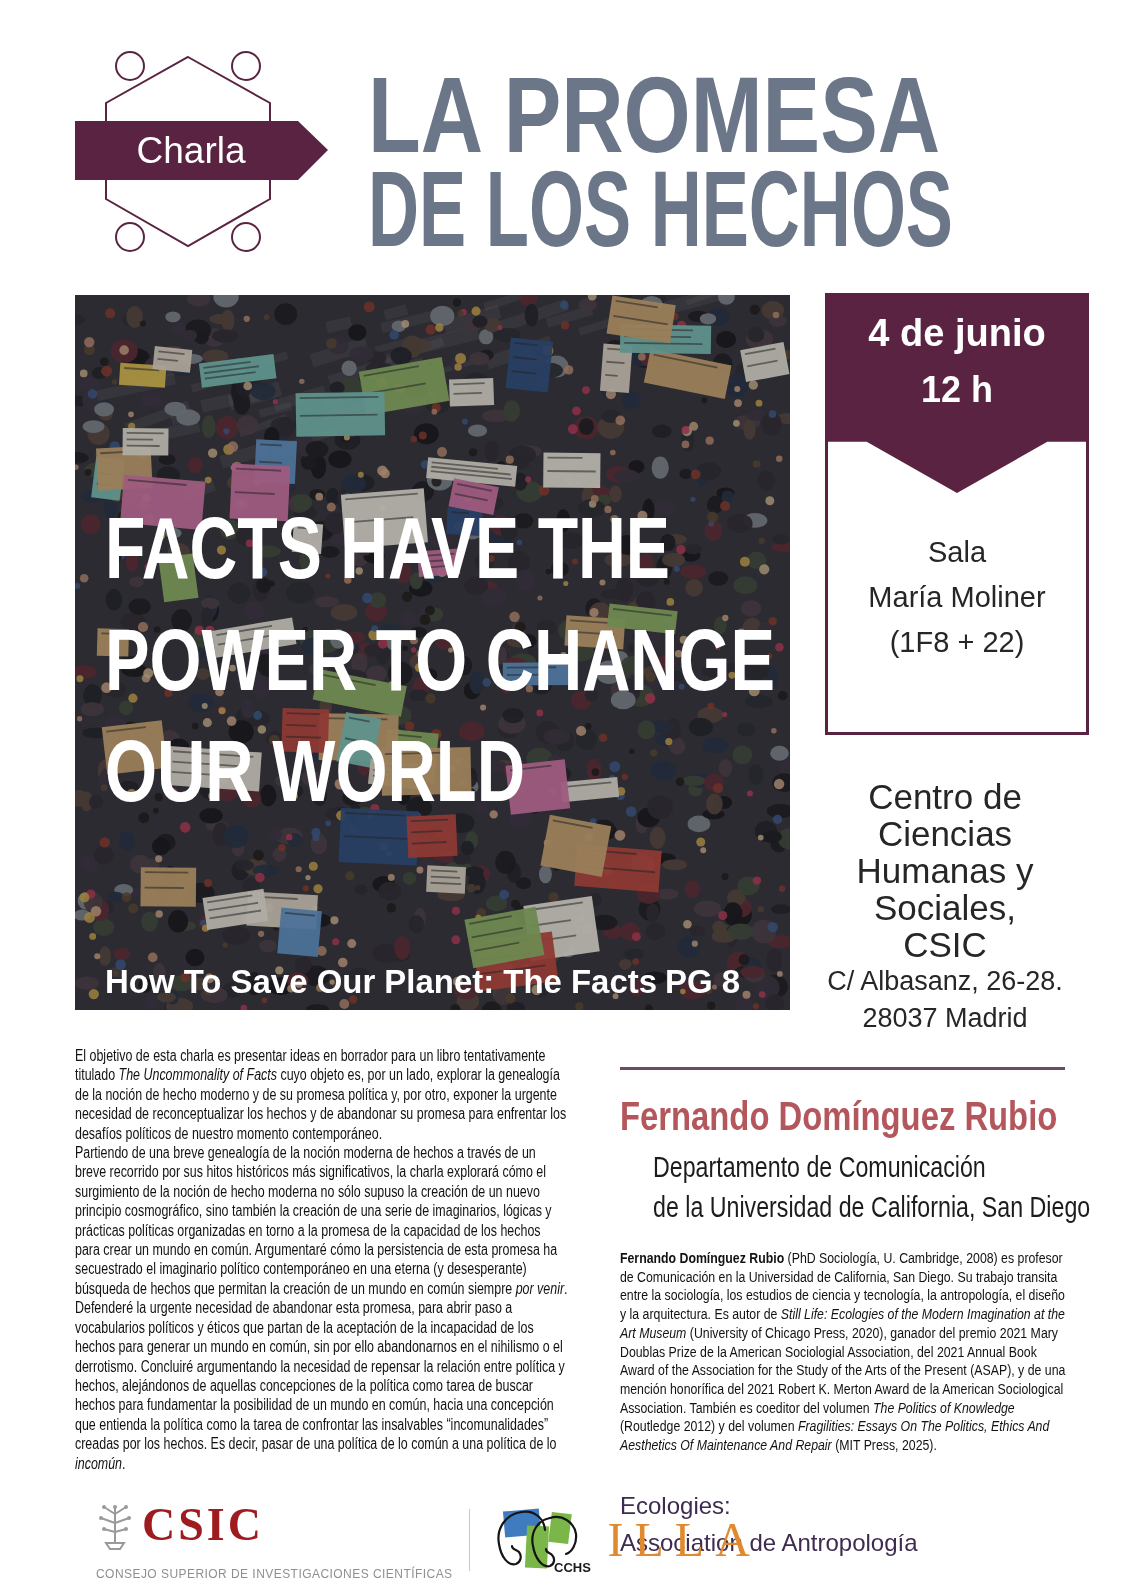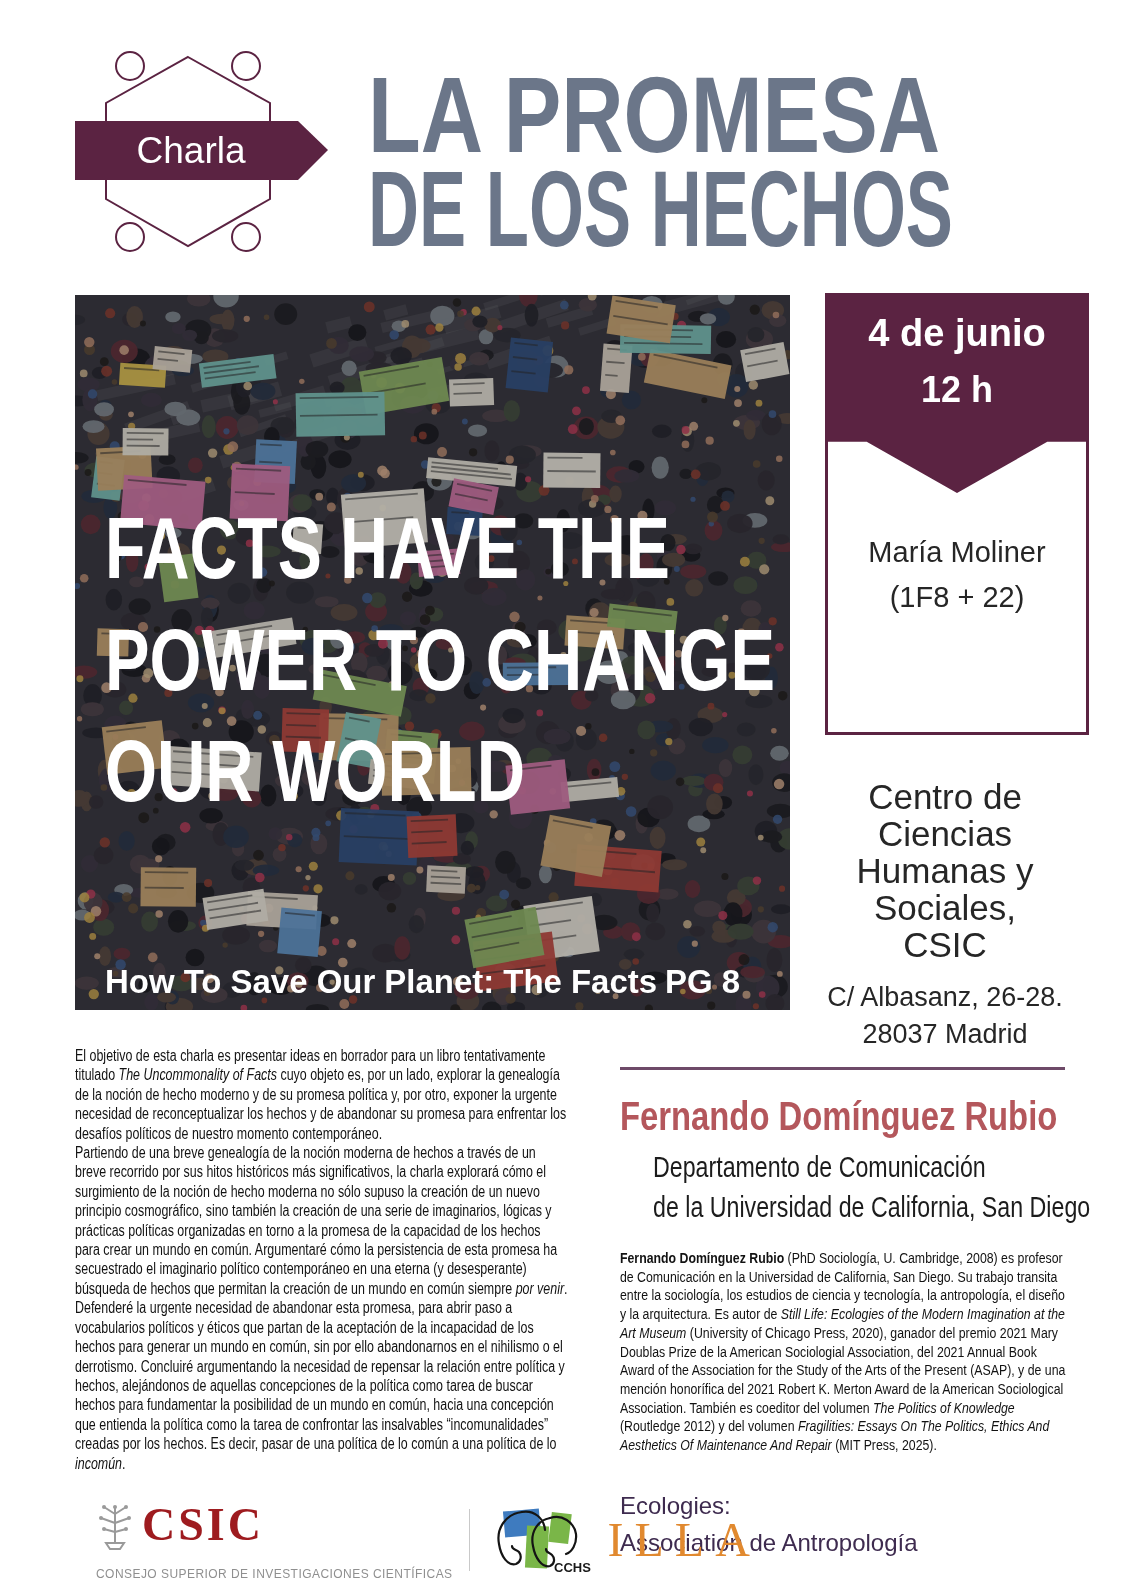--- a/index.html
+++ b/index.html
@@ -29,21 +29,21 @@
   #event-header{position:absolute;left:0;top:0;width:100%;height:197px;background:var(--purple);
     clip-path:polygon(0 0,100% 0,100% 74%,85% 74%,50% 100%,15% 74%,0 74%);
     text-align:center;color:#fff;font-weight:bold}
   #event-date{font-size:38px;padding-top:16px}
   #event-time{font-size:36px;margin-top:14px}
   #room-info{position:absolute;left:0;top:234px;width:100%;text-align:center;font-size:29px;line-height:45px;color:#262626}
 
   
   #venue-block{position:absolute;left:800px;top:778px;width:290px;text-align:center;color:#262626}
   #venue-info{font-size:35px;line-height:37px}
-  #address-info{font-size:27px;line-height:37px;margin-top:16px}
+  #address-info{font-size:27px;line-height:37px;}
 
   
   #abstract{position:absolute;left:75px;top:1046px;width:618px;transform:scaleX(0.798);transform-origin:left top;
     font-size:15.6px;line-height:19.4px;color:#121212}
   #abstract p{margin:0}
   .i{font-style:italic}
   .b{font-weight:bold}
 
   
   #speaker-col{position:absolute;left:620px;top:1040px;width:448px}
@@ -1388,20 +1388,21 @@
       <text class="photo-caption" x="590" y="698" font-size="33">PG 8</text>
     </svg>
   </div>
 
   <div id="event-box">
     <div id="event-header">
       <div id="event-date">4 de junio</div>
       <div id="event-time">12 h</div>
     </div>
     <div id="room-info">
+        <div>Sala</div>
         <div>María Moliner</div>
         <div>(1F8 + 22)</div>
       </div>
   </div>
 
   <div id="venue-block">
     <div id="venue-info">
         <div>Centro de Ciencias</div>
         <div>Humanas y Sociales,</div>
         <div>CSIC</div>

